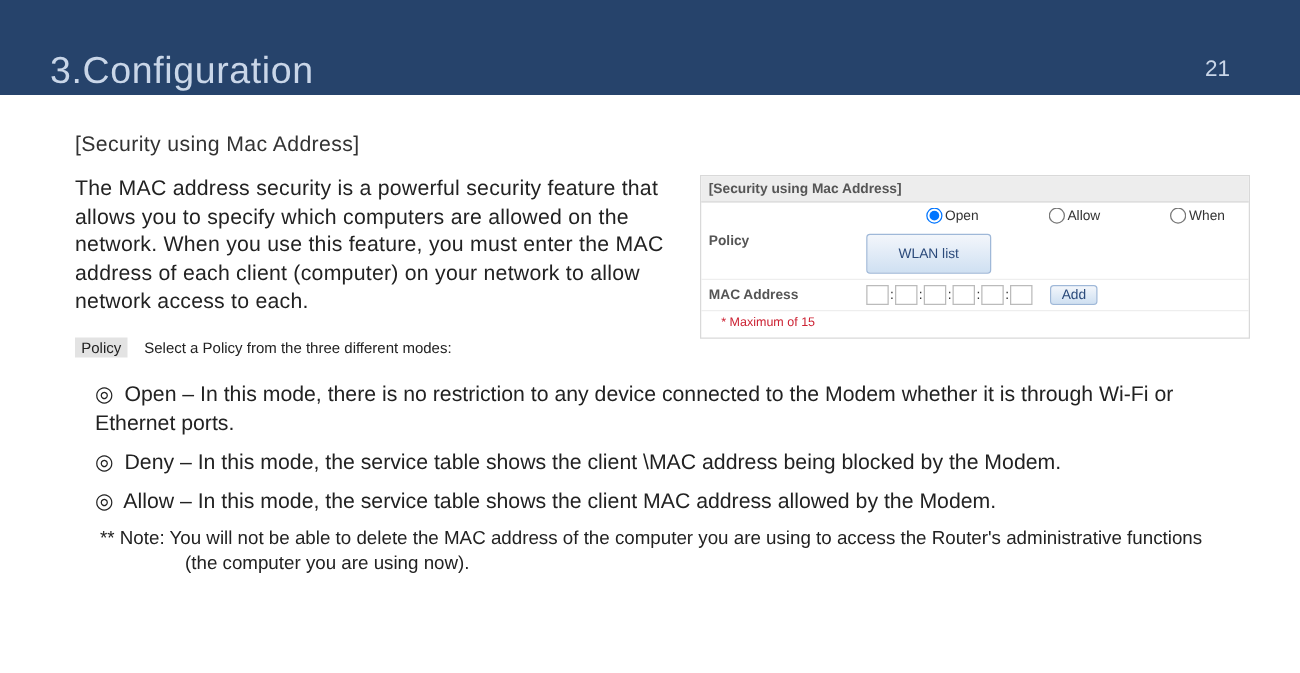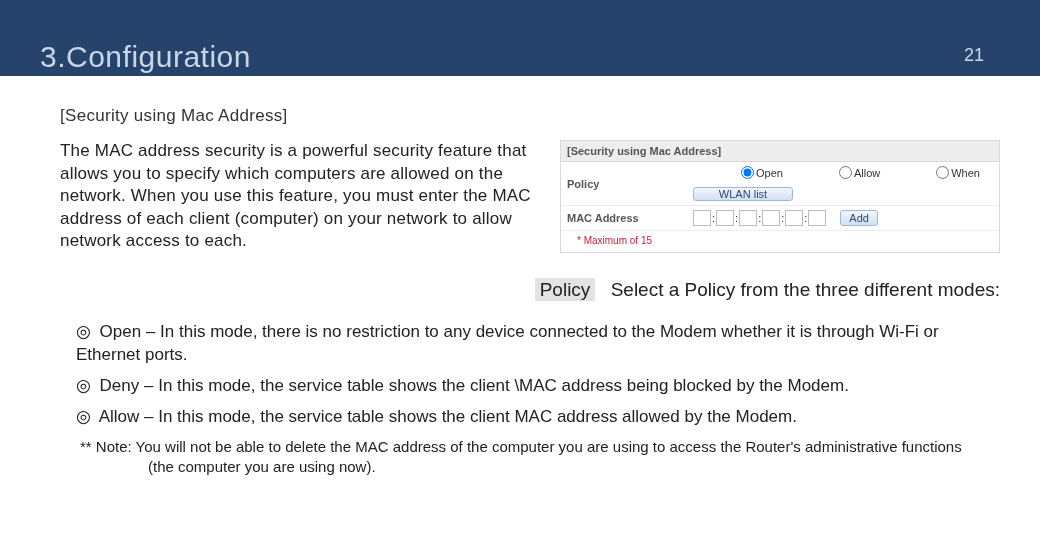--- a/index.html
+++ b/index.html
@@ -14,28 +14,28 @@
 
   
   .panel { flex: 1 1 auto; border: 1px solid #d9d9d9; background: #fff; font-family: Tahoma, Arial, sans-serif; font-size: 11px; color: #333; font-weight: 400; }
   .panel-title { padding: 4px 6px; background: #ededed; border-bottom: 1px solid #d9d9d9; font-weight: bold; color: #555; }
   .panel-row { display: flex; align-items: center; border-bottom: 1px solid #eee; padding: 4px 6px; gap: 6px; }
   .panel-row:last-of-type { border-bottom: none; }
   .panel-label { width: 120px; font-weight: bold; color: #555; }
   .panel-controls { display: flex; align-items: center; gap: 8px; flex-wrap: wrap; flex: 1; }
   .panel-radio { display: flex; align-items: center; gap: 2px; margin-left: 48px; }
   .panel-radio input { margin: 0; }
-  .btn-wlan { width: 100px; height: 14px; background: linear-gradient(#f3f6fb,#cfe0f2); border: 1px solid #9fb8d8; border-radius: 3px; color: #2b4a7a; font-size: 11px; display: flex; align-items: center; justify-content: center; cursor: pointer; }
+  .btn-wlan { width: 100px; height: 32px; background: linear-gradient(#f3f6fb,#cfe0f2); border: 1px solid #9fb8d8; border-radius: 3px; color: #2b4a7a; font-size: 11px; display: flex; align-items: center; justify-content: center; cursor: pointer; }
   .mac-fields { display: flex; align-items: center; gap: 0; }
   .mac-box { width: 18px; height: 16px; border: 1px solid #bbb; text-align: center; font-size: 10px; }
   .mac-sep { margin: 0 1px; }
   .btn-add { margin-left: 6px; padding: 1px 8px; background: linear-gradient(#f3f6fb,#cfe0f2); border: 1px solid #9fb8d8; border-radius: 3px; color: #2b4a7a; font-size: 11px; cursor: pointer; }
   .panel-note { padding: 4px 10px 6px 16px; color: #c23; font-size: 10px; }
 
-  .policy-line { margin-top: 26px; font-size: 19px; text-align: right; }
+  .policy-line { font-size: 12px; }
   .policy-chip { background: #e3e3e3; padding: 1px 5px; }
   .policy-text { margin-left: 10px; }
 
   .modes { margin: 20px 20px 0 16px; font-size: 17px; line-height: 1.35; }
   .mode-item { margin-bottom: 8px; }
   .bullet { display: inline-block; margin-right: 4px; }
   .note { margin-top: 4px; font-size: 15px; margin-left: 4px; }
   .note-cont { margin-left: 72px; font-size: 15px; }
 </style>
 </head>

